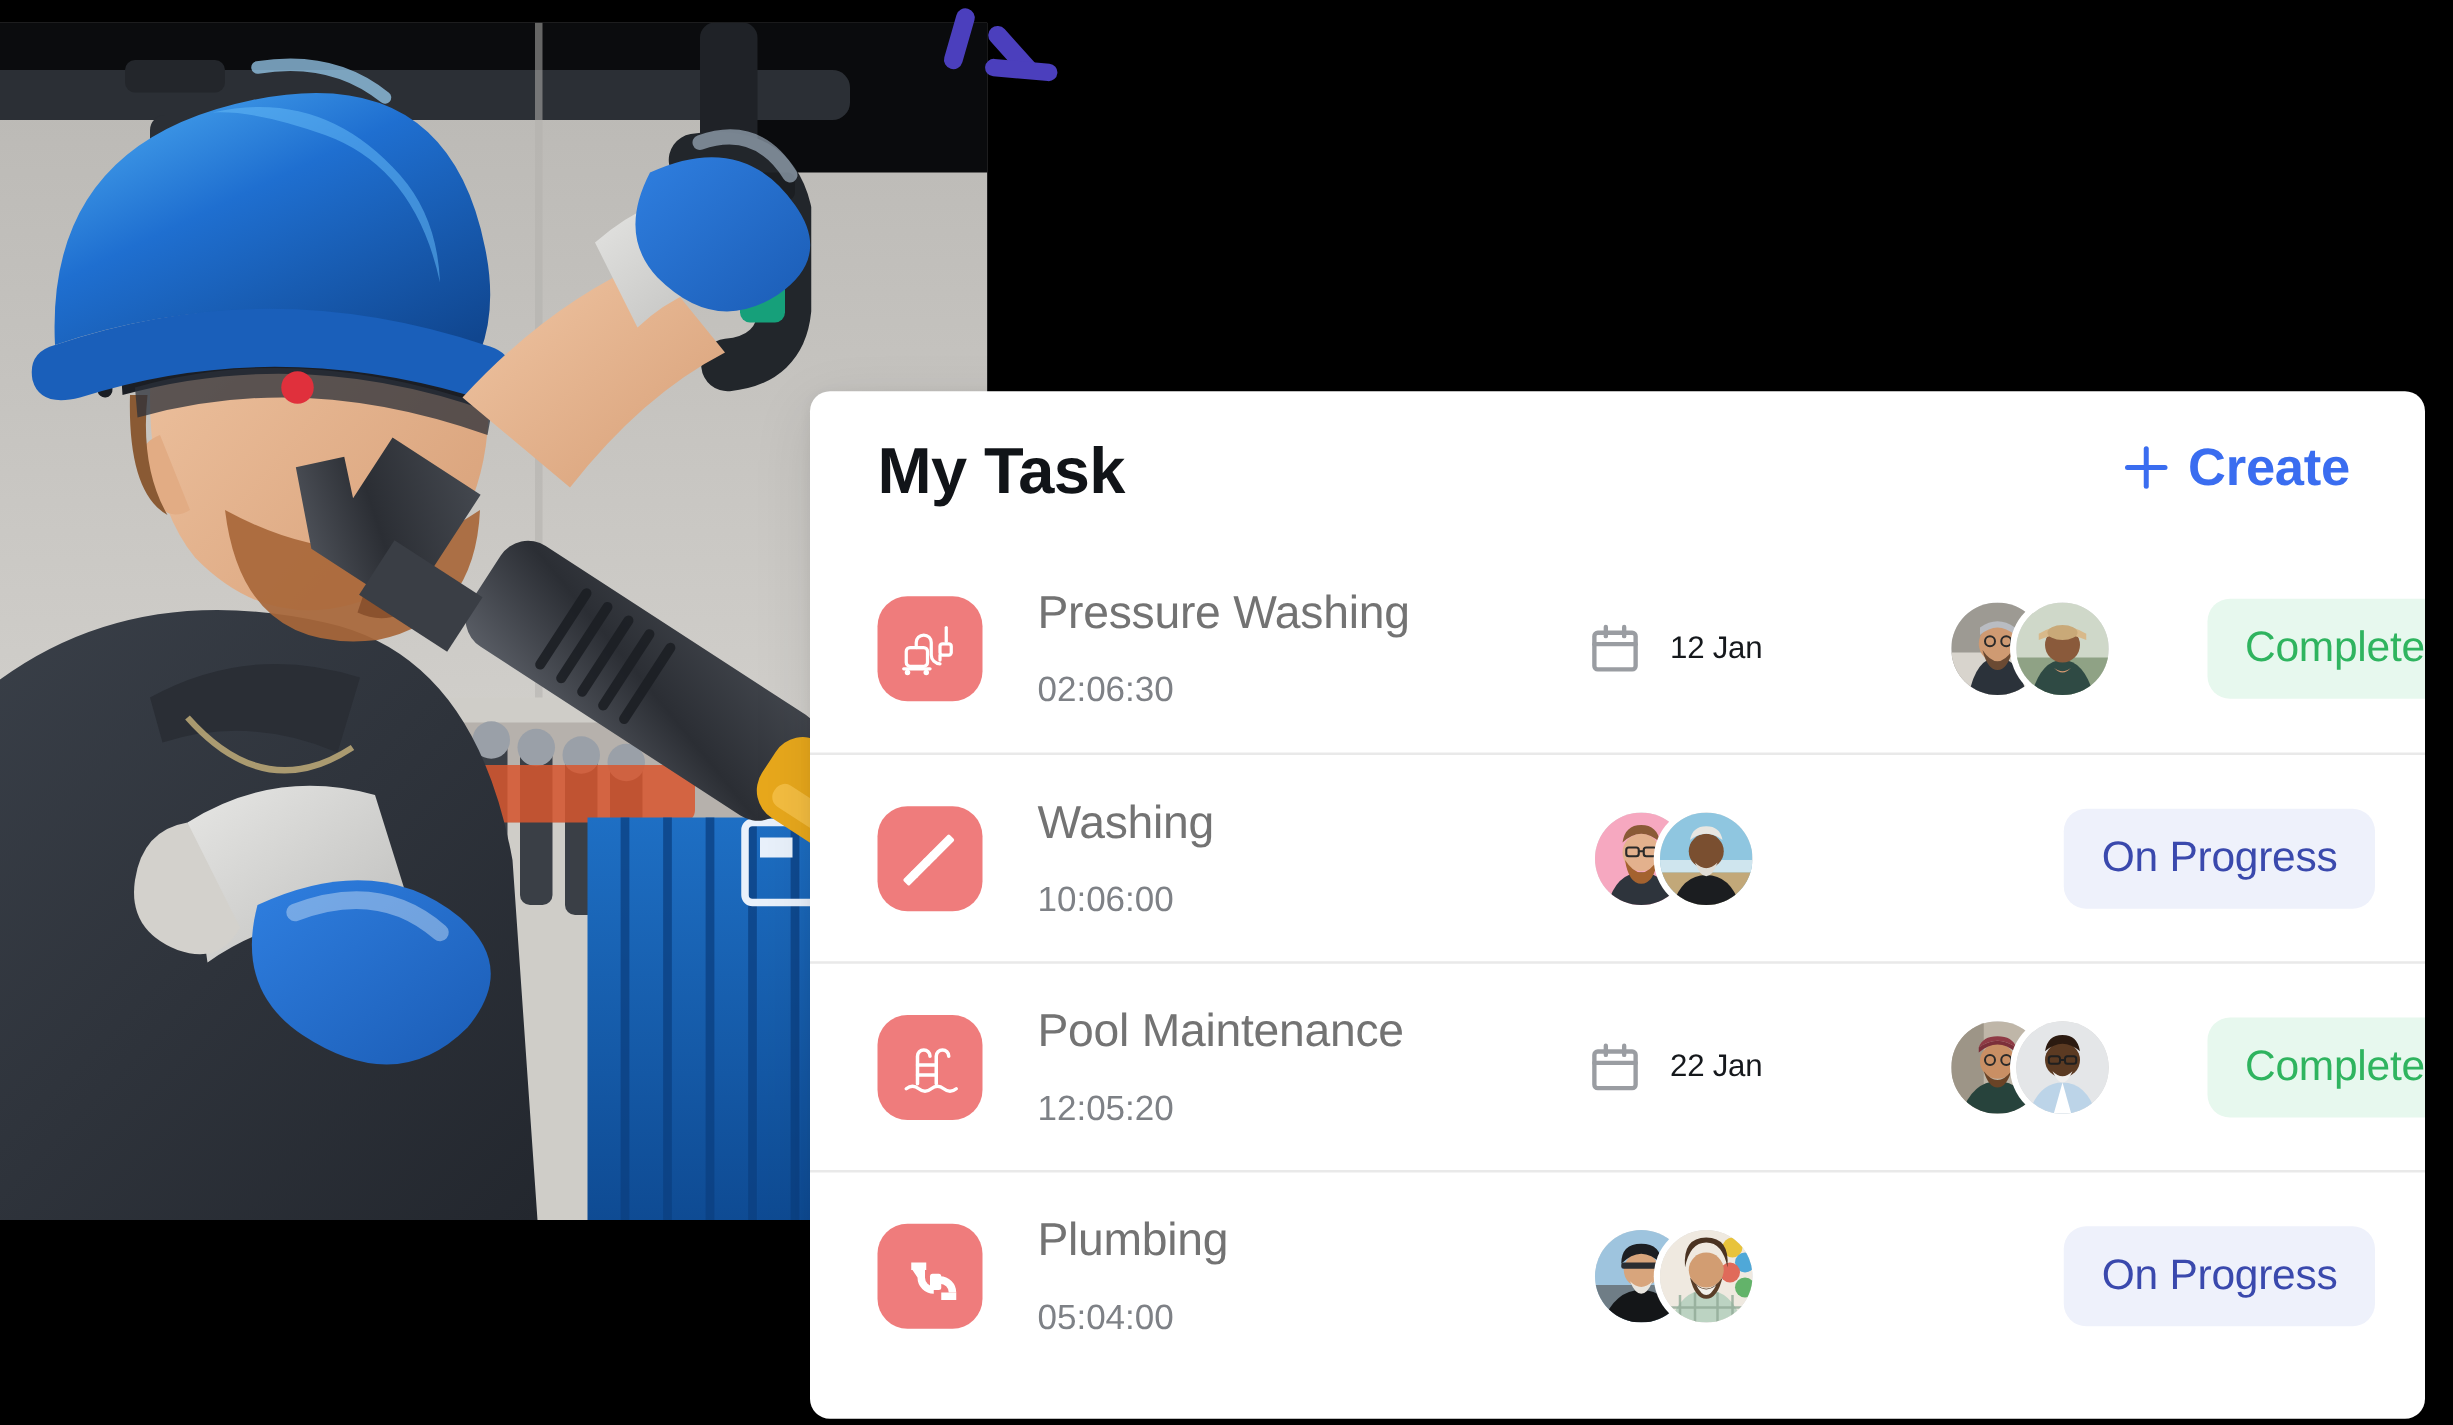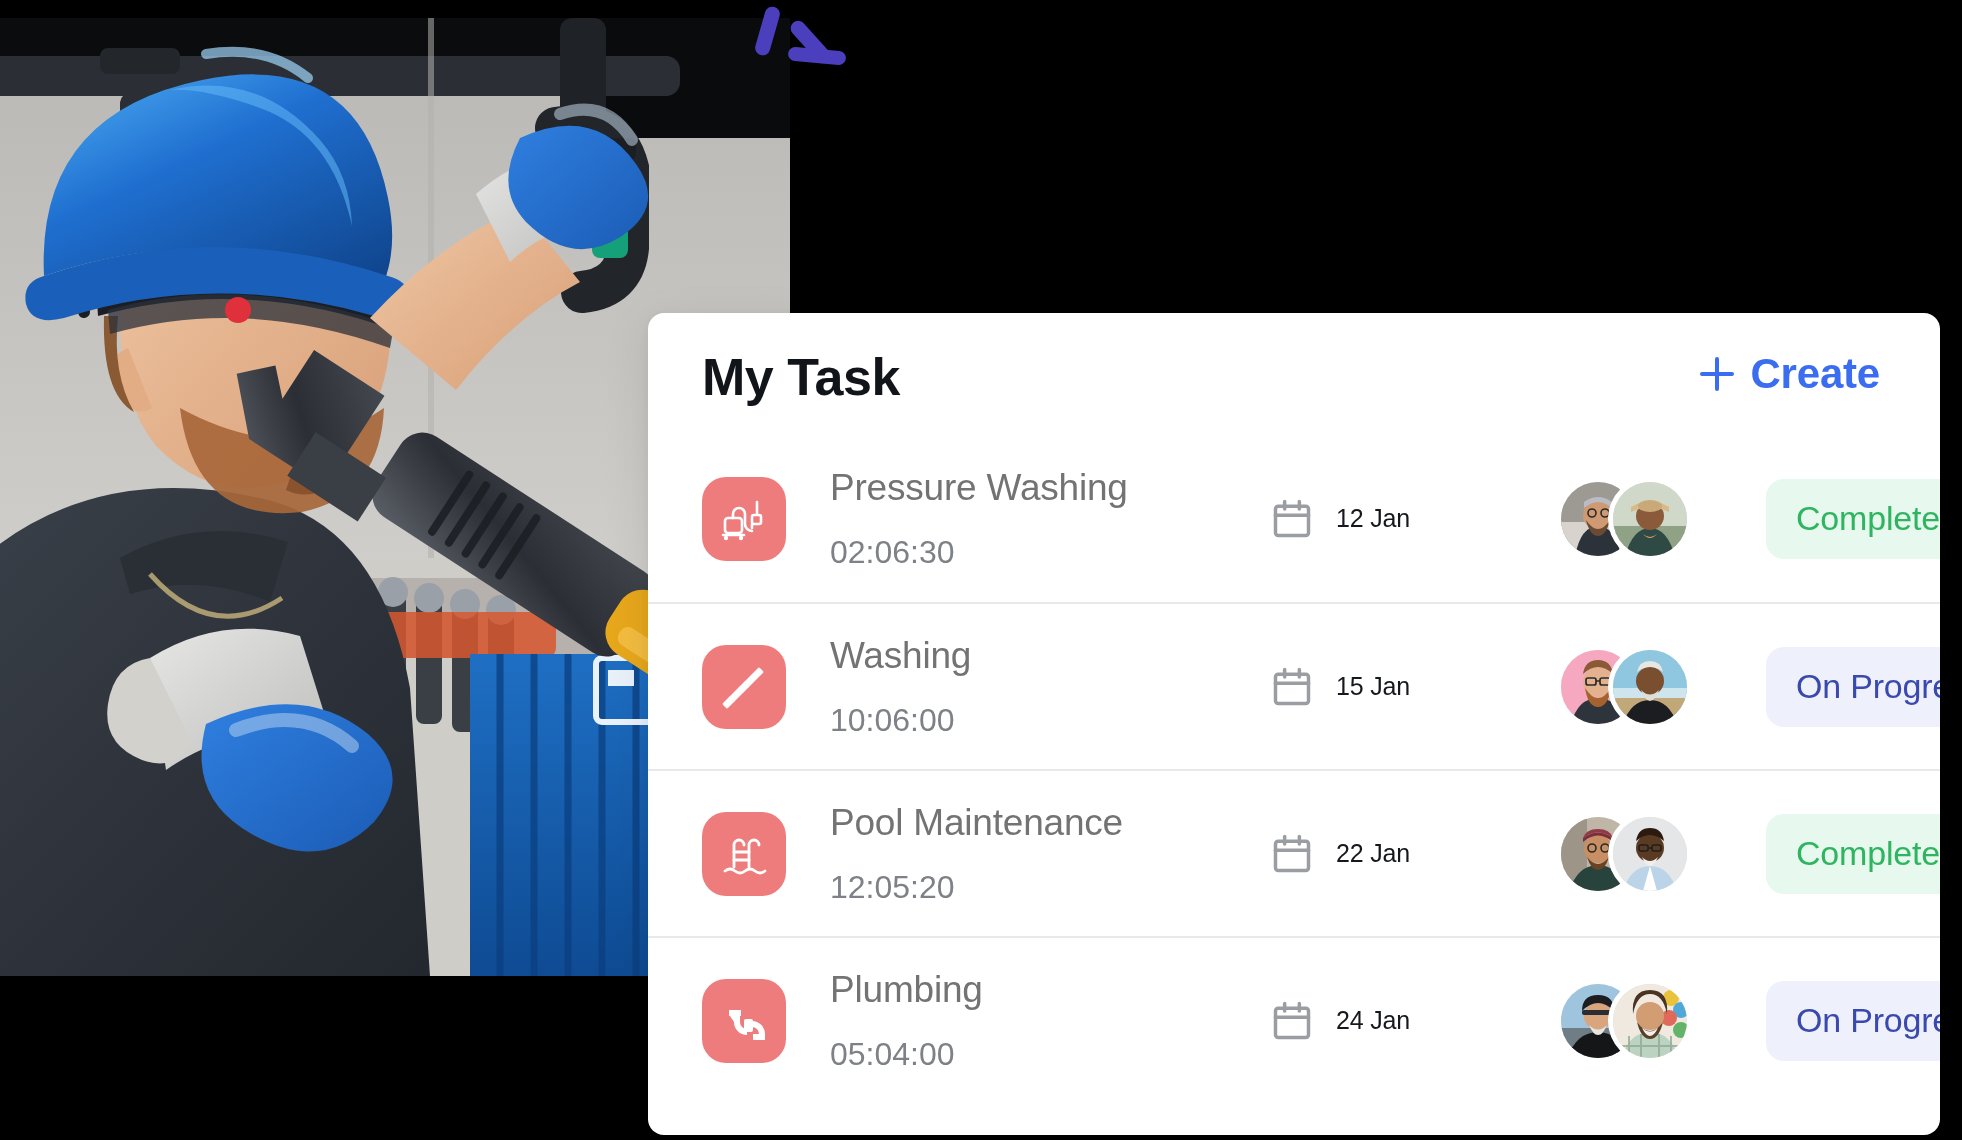--- a/index.html
+++ b/index.html
@@ -140,21 +140,21 @@
     flex: 0 0 auto;
   }
   .row-name {
     font-size: 37px;
     font-weight: 400;
     color: #737373;
     letter-spacing: -0.2px;
     line-height: 1.15;
   }
   .row-time {
-    font-size: 32px;
+    font-size: 28px;
     color: #7e8186;
     margin-top: 26px;
     line-height: 1.1;
   }
 
   .row-date {
     display: flex;
     align-items: center;
     gap: 22px;
     width: 285px;
@@ -438,29 +438,20 @@
           <path d="M40 7 l3 3 -14 14 -3 -3z" fill="#ffffff"></path>
           <path d="M26 21 l3 3 -5 5 -3 -3z" fill="#ffffff"></path>
           <path d="M21 26 l3 3 -10 10 -3 -3z" fill="#ffffff"></path>
           <path d="M11 36 l3 3 -6 6 -3 -3z" fill="#ffffff"></path>
         </svg>
       </div>
       <div class="row-text">
         <div class="row-name">Washing</div>
         <div class="row-time">10:06:00</div>
       </div>
-      <div class="row-date">
-        <svg class="cal-icon" width="44" height="44" viewBox="0 0 24 24" fill="none" stroke="#9a9da2" stroke-width="1.9" stroke-linecap="round" stroke-linejoin="round">
-          <rect x="3" y="5" width="18" height="16" rx="1.5"></rect>
-          <line x1="3" y1="10" x2="21" y2="10"></line>
-          <line x1="8" y1="2.5" x2="8" y2="6.5"></line>
-          <line x1="16" y1="2.5" x2="16" y2="6.5"></line>
-        </svg>
-        <span class="date-label">15 Jan</span>
-      </div>
       <div class="row-avatars">
         <span class="avatar">
           <svg viewBox="0 0 74 74" aria-hidden="true">
             <rect width="74" height="74" fill="#f6a8c0"></rect>
             <path d="M10 74 q7 -26 27 -26 q20 0 27 26z" fill="#2e343c"></path>
             <circle cx="37" cy="32" r="15" fill="#e3b18d"></circle>
             <path d="M22 24 q15 -14 30 0 q-2 -14 -15 -14 q-13 0 -15 14z" fill="#8a5a36"></path>
             <path d="M24 38 q13 20 26 0 q-3 19 -13 19 q-10 0 -13 -19z" fill="#a4622f"></path>
             <rect x="25" y="28" width="10" height="7" rx="2" fill="none" stroke="#2a2a2a" stroke-width="1.7"></rect>
             <rect x="39" y="28" width="10" height="7" rx="2" fill="none" stroke="#2a2a2a" stroke-width="1.7"></rect>
@@ -547,29 +538,20 @@
           <path d="M11 20 h10 v6 a7 7 0 0 0 7 7 v6 a13 13 0 0 1 -13 -13z"></path>
           <path d="M27 25 h6 a13 13 0 0 1 13 13 h-6 a7 7 0 0 0 -7 -7z"></path>
           <path d="M28 33 h6 v7 h-6z" opacity="0"></path>
           <path d="M34 38 h12 v6 h-12z"></path>
           <rect x="25" y="23" width="9" height="13" rx="2"></rect>
         </svg>
       </div>
       <div class="row-text">
         <div class="row-name">Plumbing</div>
         <div class="row-time">05:04:00</div>
-      </div>
-      <div class="row-date">
-        <svg class="cal-icon" width="44" height="44" viewBox="0 0 24 24" fill="none" stroke="#9a9da2" stroke-width="1.9" stroke-linecap="round" stroke-linejoin="round">
-          <rect x="3" y="5" width="18" height="16" rx="1.5"></rect>
-          <line x1="3" y1="10" x2="21" y2="10"></line>
-          <line x1="8" y1="2.5" x2="8" y2="6.5"></line>
-          <line x1="16" y1="2.5" x2="16" y2="6.5"></line>
-        </svg>
-        <span class="date-label">24 Jan</span>
       </div>
       <div class="row-avatars">
         <span class="avatar">
           <svg viewBox="0 0 74 74" aria-hidden="true">
             <rect width="74" height="74" fill="#9ec4de"></rect>
             <rect y="44" width="74" height="30" fill="#6f7d86"></rect>
             <path d="M6 74 q10 -26 31 -26 q21 0 31 26z" fill="#141618"></path>
             <circle cx="37" cy="32" r="14" fill="#d8a57c"></circle>
             <path d="M21 27 q16 -16 32 0 q0 -16 -16 -16 q-16 0 -16 16z" fill="#1c1e22"></path>
             <rect x="21" y="26" width="32" height="5" rx="2" fill="#2a2d31"></rect>

